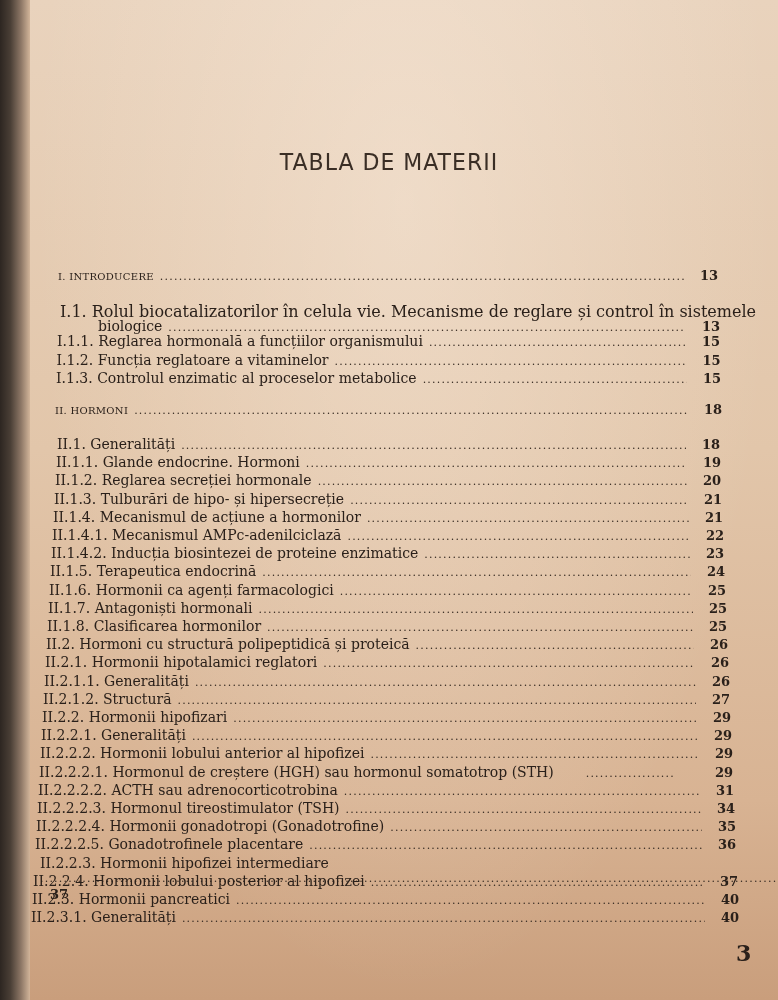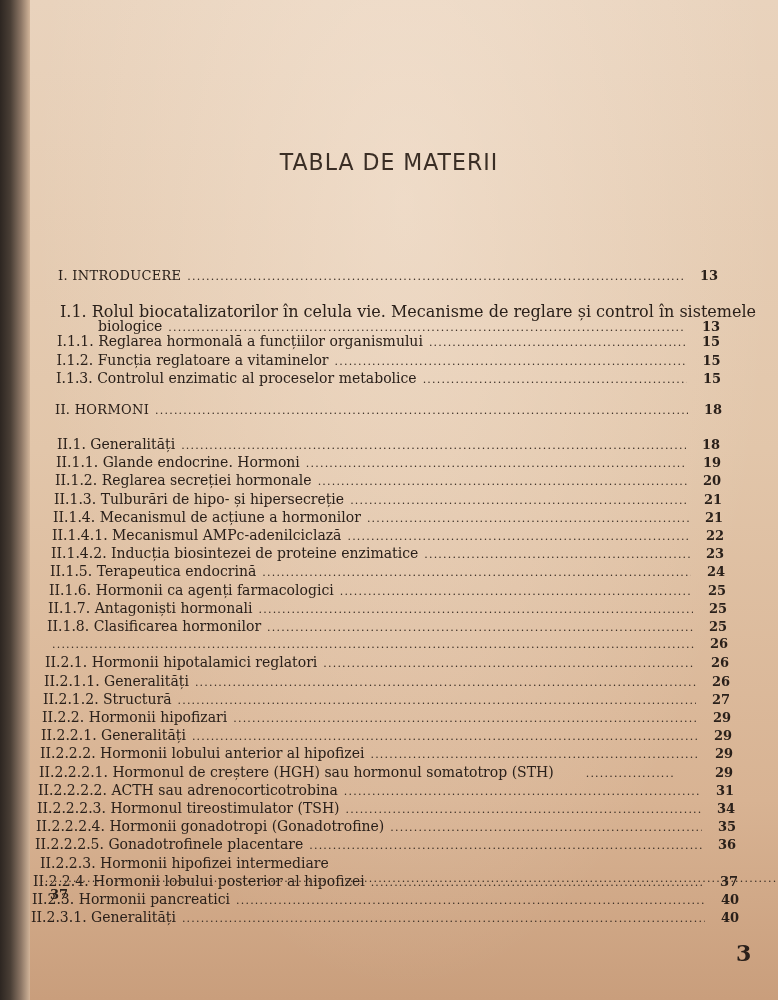--- a/index.html
+++ b/index.html
@@ -28,21 +28,21 @@
   }
   .row .lbl { flex: 0 0 auto; transform-origin: left; }
   .row .dots {
     flex: 1 1 auto; overflow: hidden; margin: 0 6px; color: #3a2e25;
     letter-spacing: 1.2px; font-size: 11px;
   }
   .row .dots::after {
     content: "..............................................................................................................................................................................................";
   }
   .row .pg { flex: 0 0 auto; width: 28px; text-align: right; font-weight: bold; font-size: 13px; }
-  .chap { font-size: 13px; letter-spacing: 0.3px; }
+  .chap { font-size: 10px; letter-spacing: 0.3px; }
   .cont { position: absolute; font-size: 16px; white-space: nowrap; }
   .pagenum {
     position: absolute; left: 736px; top: 940px; font-size: 22px; font-weight: bold; color: #2a201a;
   }
 </style>
 </head>
 <body>
 
 <div class="spine"></div>
 <div class="page"></div>
@@ -136,20 +136,21 @@
       <span class="lbl">II.1.7. Antagoniști hormonali</span>
       <span class="dots"></span>
       <span class="pg">25</span>
     </div>
     <div class="row" style="left: 47px; right: 51px; top: 618px;">
       <span class="lbl">II.1.8. Clasificarea hormonilor</span>
       <span class="dots"></span>
       <span class="pg">25</span>
     </div>
     <div class="row" style="left: 46px; right: 50px; top: 636.2px;">
+      <span class="lbl">II.2. Hormoni cu structură polipeptidică și proteică</span>
       <span class="dots"></span>
       <span class="pg">26</span>
     </div>
     <div class="row" style="left: 45px; right: 49px; top: 654.4px;">
       <span class="lbl">II.2.1. Hormonii hipotalamici reglatori</span>
       <span class="dots"></span>
       <span class="pg">26</span>
     </div>
     <div class="row" style="left: 44px; right: 48px; top: 672.6px;">
       <span class="lbl">II.2.1.1. Generalități</span>

